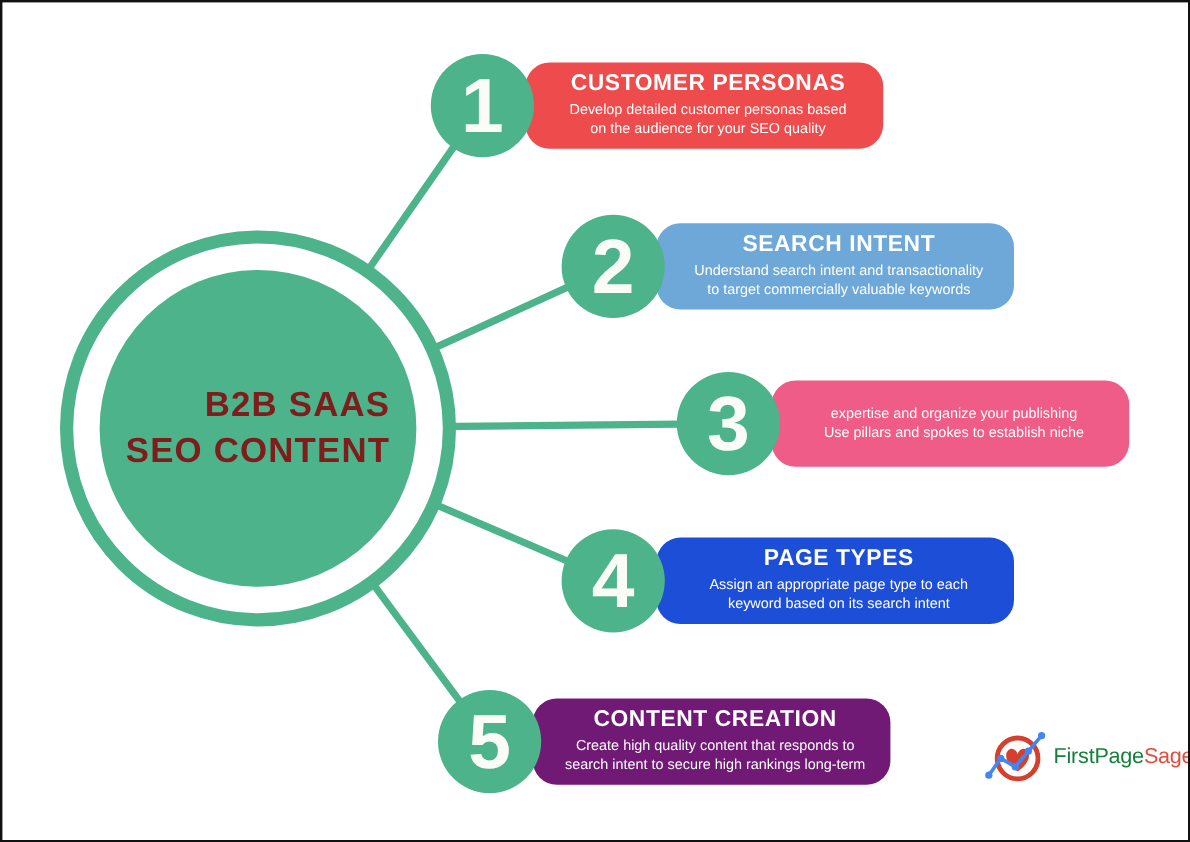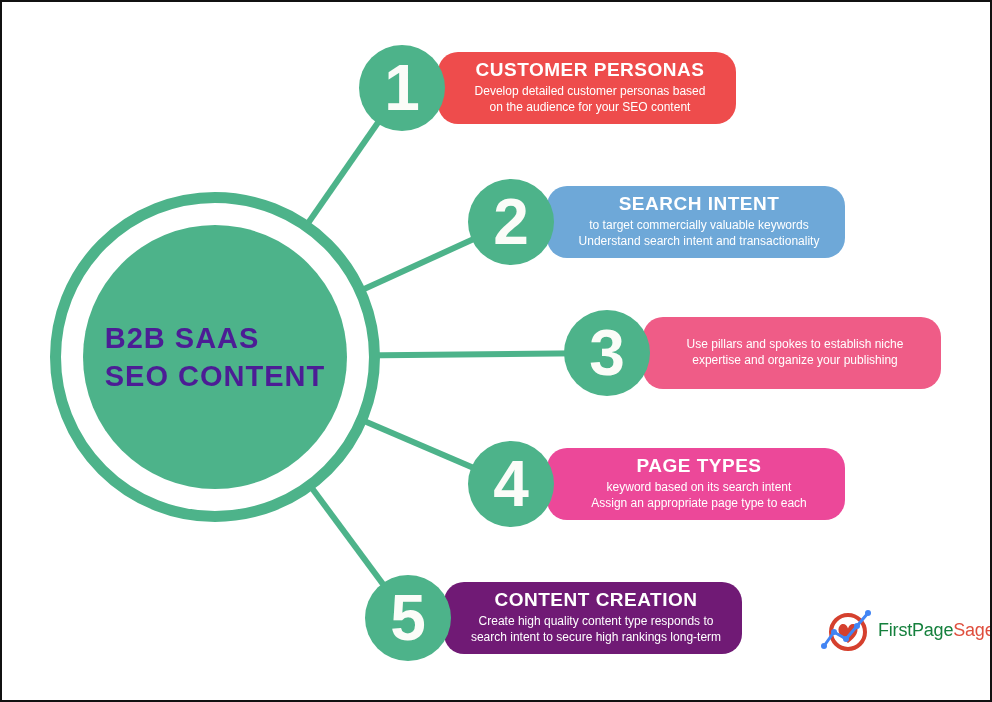--- a/index.html
+++ b/index.html
@@ -14,22 +14,22 @@
   .hub-ring{
     position:absolute;left:48px;top:190px;width:330px;height:330px;
     border-radius:50%;border:11px solid #4db38a;background:#ffffff;z-index:2;
   }
   .hub-core{
     position:absolute;left:81px;top:223px;width:264px;height:264px;
     border-radius:50%;background:#4db38a;z-index:3;
     display:flex;flex-direction:column;align-items:center;justify-content:center;
   }
   .hub-title{
-    color:#4c1d95;font-weight:700;font-size:29px;line-height:38px;
-    letter-spacing:1px;text-align:left;
+    color:#7f1d1d;font-weight:700;font-size:29px;line-height:38px;
+    letter-spacing:1px;text-align:right;
   }
   
   .num-circle{
     position:absolute;width:86px;height:86px;border-radius:50%;
     background:#4db38a;z-index:4;display:flex;align-items:center;justify-content:center;
   }
   .num-circle span{
     color:#fbfcf8;font-weight:700;font-size:64px;line-height:1;
   }
   .c1{left:357px;top:43px;}
@@ -77,39 +77,39 @@
   <div class="hub-core" style="background: rgb(77, 179, 138);">
     <div class="hub-title">
       <div>B2B SAAS</div>
       <div>SEO CONTENT</div>
     </div>
   </div>
 
   <div class="banner b1" style="background: rgb(238, 76, 76);">
     <div class="title">CUSTOMER PERSONAS</div>
     <div class="desc">Develop detailed customer personas based</div>
-    <div class="desc">on the audience for your SEO content</div>
+    <div class="desc">on the audience for your SEO quality</div>
   </div>
   <div class="banner b2" style="background: rgb(110, 168, 216);">
     <div class="title">SEARCH INTENT</div>
+    <div class="desc">Understand search intent and transactionality</div>
     <div class="desc">to target commercially valuable keywords</div>
-    <div class="desc">Understand search intent and transactionality</div>
   </div>
   <div class="banner b3" style="background: rgb(239, 92, 135);">
+    <div class="desc">expertise and organize your publishing</div>
     <div class="desc">Use pillars and spokes to establish niche</div>
-    <div class="desc">expertise and organize your publishing</div>
   </div>
-  <div class="banner b4" style="background: #ec4899;">
+  <div class="banner b4" style="background: #1d4ed8;">
     <div class="title">PAGE TYPES</div>
+    <div class="desc">Assign an appropriate page type to each</div>
     <div class="desc">keyword based on its search intent</div>
-    <div class="desc">Assign an appropriate page type to each</div>
   </div>
   <div class="banner b5" style="background: #701a75;">
     <div class="title">CONTENT CREATION</div>
-    <div class="desc">Create high quality content type responds to</div>
+    <div class="desc">Create high quality content that responds to</div>
     <div class="desc">search intent to secure high rankings long-term</div>
   </div>
 
   <div class="num-circle c1" style="background: rgb(77, 179, 138);">
     <span>1</span>
   </div>
   <div class="num-circle c2" style="background: rgb(77, 179, 138);">
     <span>2</span>
   </div>
   <div class="num-circle c3" style="background: rgb(77, 179, 138);">

